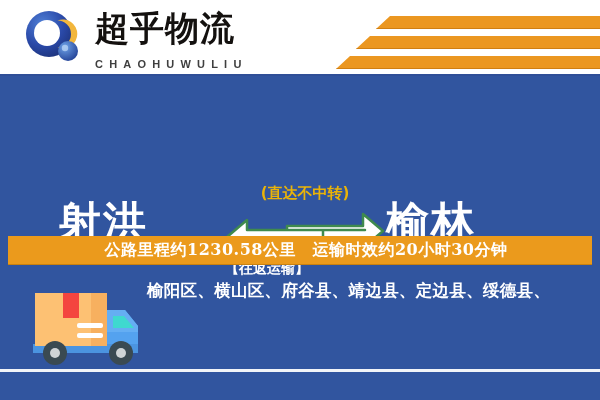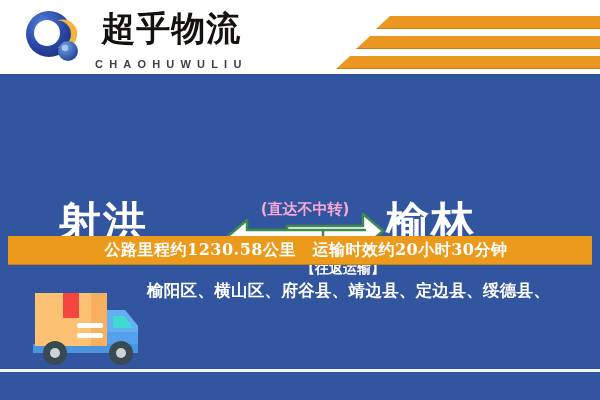--- a/index.html
+++ b/index.html
@@ -9,21 +9,21 @@
     background:#ffffff;overflow:hidden;
   }
   #banner{
     position:relative;width:600px;height:400px;
     background:#31559f;overflow:hidden;
   }
 
   
   .header{
     position:absolute;left:0;top:0;width:600px;height:75px;
-    background:#ffffff;overflow:hidden;text-align:center;
+    background:#ffffff;overflow:hidden;
   }
   .logo-mark{
     position:absolute;left:24px;top:10px;width:56px;height:56px;
   }
   .brand-block{
     position:absolute;left:95px;top:8px;
   }
   .brand-cn{
     font-family:"DejaVu Sans","Liberation Sans",sans-serif;
     font-size:34px;font-weight:bold;color:#14110f;
@@ -61,26 +61,26 @@
     font-size:43px;font-weight:bold;color:#ffffff;
     letter-spacing:2px;white-space:nowrap;line-height:52px;
   }
   .city-from{left:58px;}
   .city-to{left:386px;}
 
   .arrow-zone{
     position:absolute;left:225px;top:108px;width:160px;height:110px;
   }
   .note-top{
-    position:absolute;left:0;top:16px;width:160px;text-align:center;
+    position:absolute;left:0;top:0;width:160px;text-align:center;
     font-family:"DejaVu Sans","Liberation Sans",sans-serif;
-    font-size:15px;font-weight:bold;color:#f9a8d4;white-space:nowrap;
+    font-size:15px;font-weight:bold;color:#eab308;white-space:nowrap;
   }
   .note-bottom{
-    position:absolute;left:0;top:76px;width:160px;text-align:right;
+    position:absolute;left:0;top:76px;width:160px;text-align:left;
     font-family:"DejaVu Sans","Liberation Sans",sans-serif;
     font-size:14px;font-weight:bold;color:#ffffff;white-space:nowrap;
   }
   .arrow-svg{position:absolute;left:0;top:28px;}
 
   
   .info-bar{
     position:absolute;left:8px;top:236px;width:584px;height:28px;
     background:#eb9a1c;
     display:flex;align-items:center;justify-content:center;

